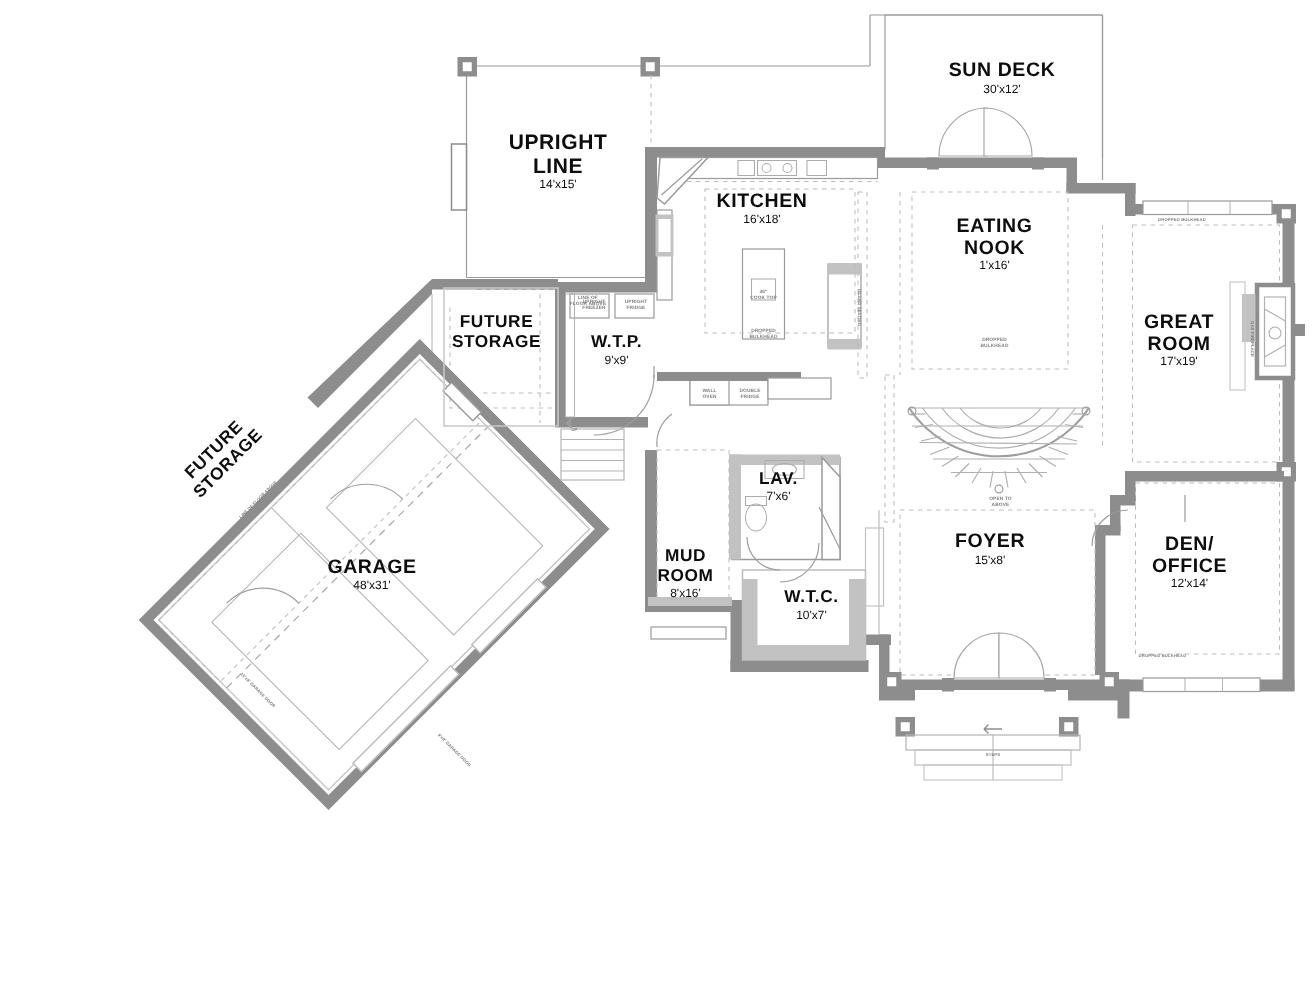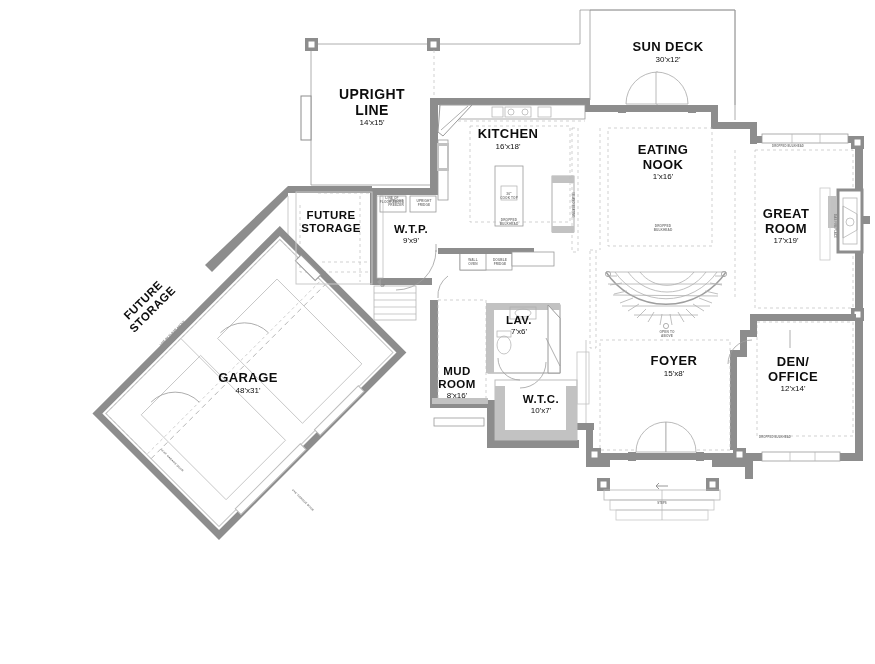--- a/index.html
+++ b/index.html
@@ -371,21 +371,21 @@
       <div class="room-label " style="left: 786px; top: 227px;">
         <span class="nm">GREAT</span>
         <span class="nm2">ROOM</span>
         <span class="dim">17'x19'</span>
       </div>
       <div class="room-label " style="left: 793px; top: 375px;">
         <span class="nm">DEN/</span>
         <span class="nm2">OFFICE</span>
         <span class="dim">12'x14'</span>
       </div>
-      <div class="room-label " style="left: 660px; top: 366px; margin-left: 14px;">
+      <div class="room-label " style="left: 660px; top: 366px;">
         <span class="nm">FOYER</span>
         <span class="dim">15'x8'</span>
       </div>
       <div class="room-label lbl-sm" style="left: 331px; top: 222px;">
         <span class="nm">FUTURE</span>
         <span class="nm2">STORAGE</span>
       </div>
       <div class="room-label lbl-sm" style="left: 411px; top: 234px; text-align: center;">
         <span class="nm">W.T.P.</span>
         <span class="dim">9'x9'</span>

